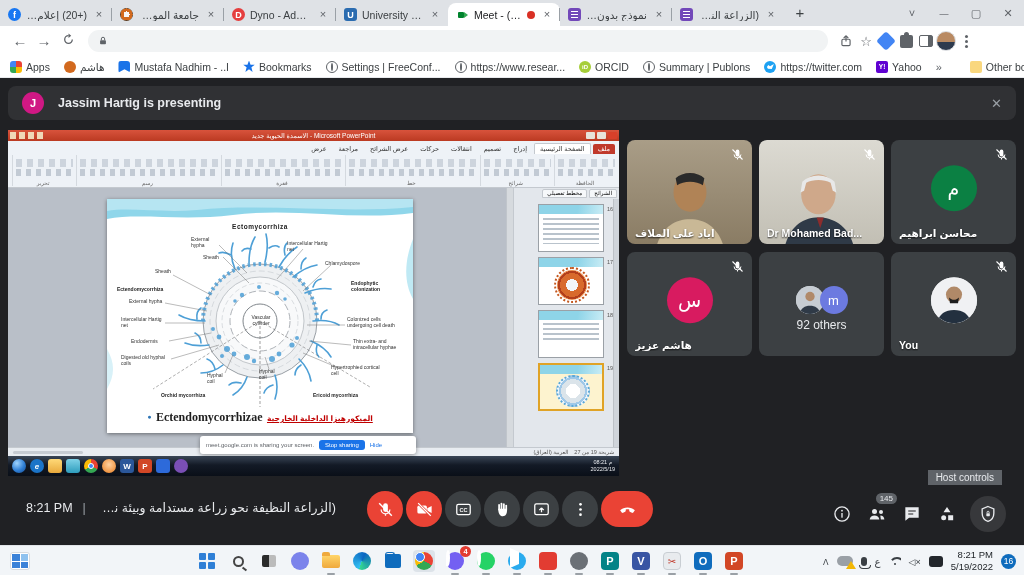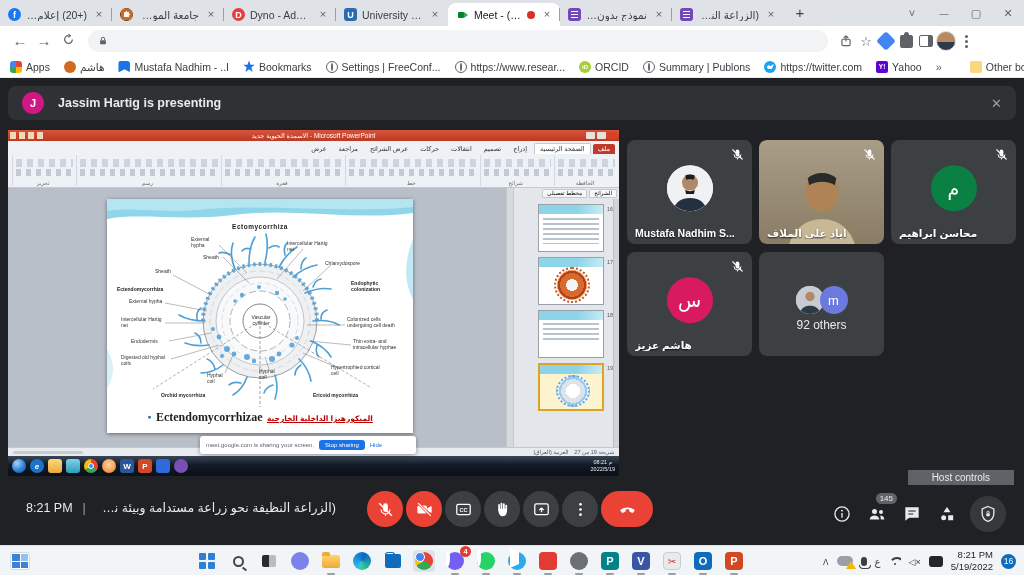--- a/index.html
+++ b/index.html
@@ -167,22 +167,22 @@
   .circ-av{position:absolute;left:50%;top:50%;transform:translate(-50%,-58%);width:46px;height:46px;border-radius:50%;
     display:flex;align-items:center;justify-content:center;color:#fff;font-size:19px;overflow:hidden}
   .av-green{background:#0b8043}.av-pink{background:#d81b60}
   .av-photo{background:#e8eaed}
   .cluster{position:absolute;left:50%;top:34px;transform:translateX(-50%);width:52px;height:28px}
   .cluster .c1{position:absolute;left:0;top:0;width:28px;height:28px;border-radius:50%;overflow:hidden;background:#cfd4da}
   .cluster .c2{position:absolute;right:0;top:0;width:28px;height:28px;border-radius:50%;background:#6c7ae0;color:#fff;
     font-size:13px;display:flex;align-items:center;justify-content:center}
   .others-nm{position:absolute;left:0;right:0;top:66px;text-align:center;color:#e8eaed;font-size:12px}
 
-  #host-chip{position:absolute;right:10px;top:470px;background:#5f6368;color:#e8eaed;font-size:10px;
-    padding:2px 24px;border-radius:0}
+  #host-chip{position:absolute;right:22px;top:470px;background:#5f6368;color:#e8eaed;font-size:10px;
+    padding:2px 8px;border-radius:0}
 
   
   #meetbar-left{position:absolute;left:26px;top:500px;display:flex;align-items:center;gap:10px;color:#e8eaed;font-size:12.5px}
   #meetbar-left .sep{color:#9aa0a6}
   #meetbar-left .mtitle{direction:rtl;max-width:240px;white-space:nowrap;overflow:hidden;text-overflow:ellipsis}
   #controls{position:absolute;left:367px;top:491px;display:flex;gap:3px;align-items:center}
   .cbtn{width:36px;height:36px;border-radius:50%;background:#3c4043;display:flex;align-items:center;justify-content:center}
   .cbtn.red{background:#ea4335}
   .cbtn.end{width:52px;border-radius:18px}
   .cbtn svg{width:19px;height:19px}
@@ -609,50 +609,47 @@
     </div>
 
     <div id="toast">
       <span class="tt">meet.google.com is sharing your screen.</span>
       <span class="stop">Stop sharing</span>
       <span class="hide">Hide</span>
     </div>
   </div>
 
   <div id="grid">
-    <div class="tile">
-      <span class="circ-av av-photo">
-        <svg class="person-svg" viewBox="0 0 24 24">
-            <rect width="24" height="24" fill="#f0f1f3"></rect>
-            <circle cx="12" cy="9" r="4.2" fill="#b08968"></circle>
-            <path d="M3 24c1.2-5 4.5-7 9-7s7.8 2 9 7z" fill="#23303f"></path>
-            <path d="M10 7.5a4.2 3 0 0 1 4 0l.5-2.2a4.5 3 0 0 0-5 0z" fill="#1d1d1d"></path>
-            <path d="M9.5 12.6c1.6 1.2 3.4 1.2 5 0l-.4 2.4h-4.2z" fill="#1d1d1d"></path>
-          </svg>
-      </span>
-      <svg class="mic-off" viewBox="0 0 24 24">
-          <path d="M12 15a3 3 0 0 0 3-3V7a3 3 0 0 0-6 0v5a3 3 0 0 0 3 3z" fill="#fff"></path>
-          <path d="M6.5 12a5.5 5.5 0 0 0 11 0M12 17.5V20" stroke="#fff" stroke-width="1.6" fill="none"></path>
-          <line x1="4" y1="4" x2="20" y2="20" stroke="#fff" stroke-width="1.8"></line>
-        </svg>
-      <span class="nm">Mustafa Nadhim S...</span>
-    </div>
     <div class="tile v-ayad">
       <svg class="vid-person" viewBox="0 0 24 24">
         <ellipse cx="12" cy="8.5" rx="4.6" ry="5.4" fill="#b08356"></ellipse>
         <path d="M8 4.5a5 3.5 0 0 1 8 0l-.4 2a4.8 3 0 0 0-7.2 0z" fill="#2a2a2a"></path>
         <path d="M2.5 24c1.5-5.5 5-8 9.5-8s8 2.5 9.5 8z" fill="#c9b896"></path>
       </svg>
       <svg class="mic-off" viewBox="0 0 24 24">
           <path d="M12 15a3 3 0 0 0 3-3V7a3 3 0 0 0-6 0v5a3 3 0 0 0 3 3z" fill="#fff"></path>
           <path d="M6.5 12a5.5 5.5 0 0 0 11 0M12 17.5V20" stroke="#fff" stroke-width="1.6" fill="none"></path>
           <line x1="4" y1="4" x2="20" y2="20" stroke="#fff" stroke-width="1.8"></line>
         </svg>
       <span class="nm" dir="rtl">اياد علي الملاف</span>
     </div>
+    <div class="tile v-mohamed">
+      <svg class="vid-person" viewBox="0 0 24 24">
+        <ellipse cx="11" cy="9" rx="4.8" ry="5.6" fill="#cfa88a"></ellipse>
+        <path d="M6.5 5.5a5.5 4 0 0 1 9 0l.5 3-1-.5-.6-2.2a5 3 0 0 0-6.8 0L7 8l-1 .5z" fill="#e8e8e8"></path>
+        <path d="M1.5 24c1.5-6 5-8.5 9.5-8.5s8.5 2.5 10 8.5z" fill="#2f3a47"></path>
+        <path d="M10.5 15.5l1 3 1-3z" fill="#8c2d2d"></path>
+      </svg>
+      <svg class="mic-off" viewBox="0 0 24 24">
+          <path d="M12 15a3 3 0 0 0 3-3V7a3 3 0 0 0-6 0v5a3 3 0 0 0 3 3z" fill="#fff"></path>
+          <path d="M6.5 12a5.5 5.5 0 0 0 11 0M12 17.5V20" stroke="#fff" stroke-width="1.6" fill="none"></path>
+          <line x1="4" y1="4" x2="20" y2="20" stroke="#fff" stroke-width="1.8"></line>
+        </svg>
+      <span class="nm">Dr Mohamed Bad...</span>
+    </div>
     <div class="tile">
       <span class="circ-av av-green">م</span>
       <svg class="mic-off" viewBox="0 0 24 24">
           <path d="M12 15a3 3 0 0 0 3-3V7a3 3 0 0 0-6 0v5a3 3 0 0 0 3 3z" fill="#fff"></path>
           <path d="M6.5 12a5.5 5.5 0 0 0 11 0M12 17.5V20" stroke="#fff" stroke-width="1.6" fill="none"></path>
           <line x1="4" y1="4" x2="20" y2="20" stroke="#fff" stroke-width="1.8"></line>
         </svg>
       <span class="nm" dir="rtl">محاسن ابراهيم</span>
     </div>
     <div class="tile">
@@ -667,20 +664,36 @@
     <div class="tile">
       <span class="cluster">
         <span class="c1"><svg class="person-svg" viewBox="0 0 24 24">
               <rect width="24" height="24" fill="#c6ccd2"></rect>
               <circle cx="12" cy="9" r="4" fill="#b08968"></circle>
               <path d="M3 24c1.2-5 4.5-7 9-7s7.8 2 9 7z" fill="#2f3a47"></path>
             </svg></span>
         <span class="c2">m</span>
       </span>
       <span class="others-nm">92 others</span>
+    </div>
+    <div class="tile">
+      <span class="circ-av av-photo">
+        <svg class="person-svg" viewBox="0 0 24 24">
+            <rect width="24" height="24" fill="#f0f1f3"></rect>
+            <circle cx="12" cy="9" r="4.2" fill="#b08968"></circle>
+            <path d="M9.4 10.5c1.7 1.6 3.5 1.6 5.2 0l-.5 3h-4.2z" fill="#1d1d1d"></path>
+            <path d="M3 24c1.2-5 4.5-7 9-7s7.8 2 9 7z" fill="#23303f"></path>
+          </svg>
+      </span>
+      <svg class="mic-off" viewBox="0 0 24 24">
+          <path d="M12 15a3 3 0 0 0 3-3V7a3 3 0 0 0-6 0v5a3 3 0 0 0 3 3z" fill="#fff"></path>
+          <path d="M6.5 12a5.5 5.5 0 0 0 11 0M12 17.5V20" stroke="#fff" stroke-width="1.6" fill="none"></path>
+          <line x1="4" y1="4" x2="20" y2="20" stroke="#fff" stroke-width="1.8"></line>
+        </svg>
+      <span class="nm">You</span>
     </div>
   </div>
 
   <div id="host-chip">Host controls</div>
 
   <div id="meetbar-left">
     <span>8:21 PM</span>
     <span class="sep">|</span>
     <span class="mtitle">(الزراعة النظيفة نحو زراعة مستدامة وبيئة نظيفة)</span>
   </div>

